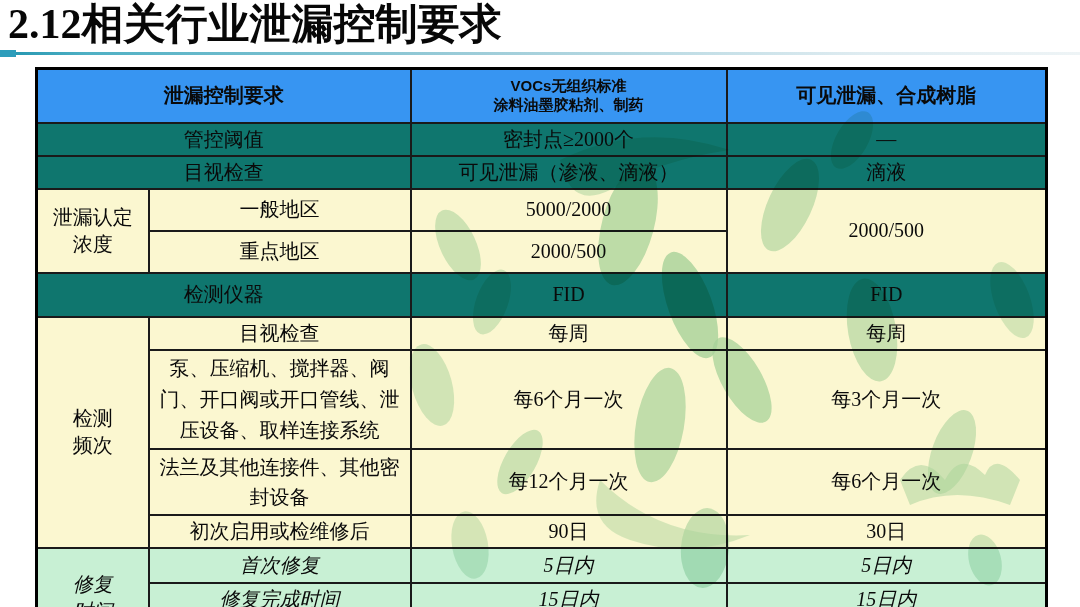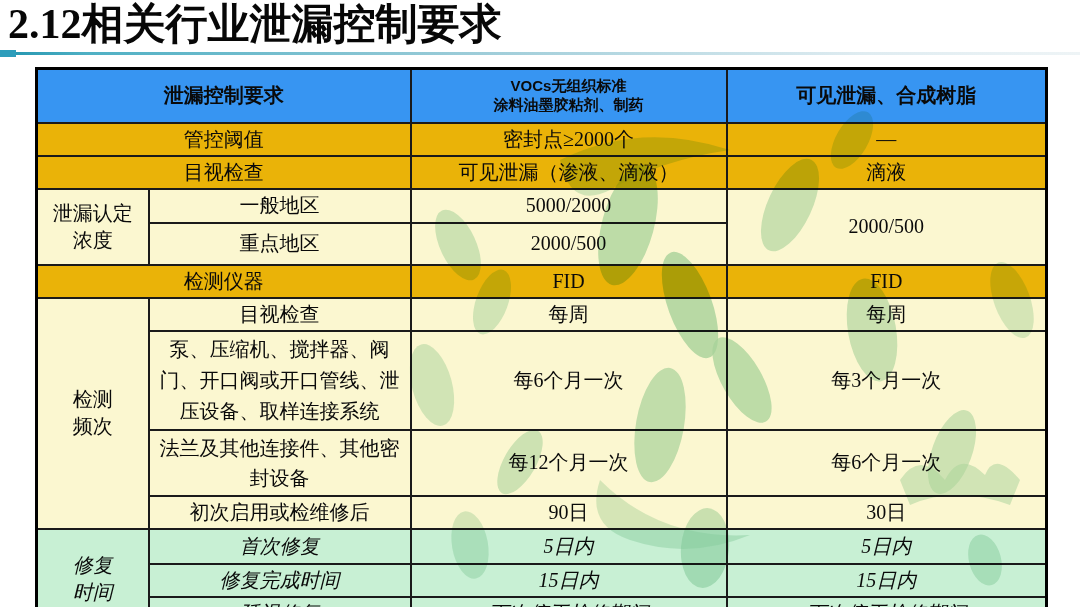--- a/index.html
+++ b/index.html
@@ -17,21 +17,21 @@
   table.req { position:absolute; left:35px; top:67px; border-collapse:collapse;
               table-layout:fixed; width:1010px; }
   table.req td, table.req th { border:2px solid #1a1a1a; overflow:hidden;
               font-size:20px; color:#0a0a0a; text-align:center; vertical-align:middle;
               padding:2px 6px; line-height:1.35; }
   table.req { border:3px solid #000; }
 
   th.hdr { background:#3795f2; color:#ffffff; font-weight:bold; font-size:21px; }
   th.hdr .pre { white-space:pre-line; font-size:15px; line-height:1.25; }
 
-  .g  { background:#eab308; }   
+  .g  { background:#0f766e; }   
   .y  { background:#fbf7d0; }   
   .gb { background:#c8f0d4;font-style:italic; }   
 
   .pre { white-space:pre-line; }
   td.lbl { text-align:left; padding-left:14px; }
   td.val { font-family:"Liberation Serif","DejaVu Serif",serif; }
   td.grp { font-size:21px; }
 
   .watermark { position:absolute; left:0; top:55px; width:1080px; height:552px;
                pointer-events:none; mix-blend-mode:multiply; opacity:0.42; }
@@ -68,33 +68,33 @@
       <td class="g val">密封点≥2000个</td>
       <td class="g val">—</td>
     </tr>
 
     <tr style="height:33px">
       <td class="g" colspan="2">目视检查</td>
       <td class="g val">可见泄漏（渗液、滴液）</td>
       <td class="g val">滴液</td>
     </tr>
 
-    <tr style="height:34px">
+    <tr style="height:42px">
       <td class="y grp pre" rowspan="2">泄漏认定
 浓度</td>
       <td class="y lbl">一般地区</td>
       <td class="y val">5000/2000</td>
       <td class="y val" rowspan="2">2000/500</td>
     </tr>
     <tr style="height:42px">
       <td class="y lbl">重点地区</td>
       <td class="y val">2000/500</td>
     </tr>
 
-    <tr style="height:33px">
+    <tr style="height:44px">
       <td class="g" colspan="2">检测仪器</td>
       <td class="g val">FID</td>
       <td class="g val">FID</td>
     </tr>
 
     <tr style="height:33px">
       <td class="y grp pre" rowspan="4">检测
 频次</td>
       <td class="y lbl">目视检查</td>
       <td class="y val">每周</td>

